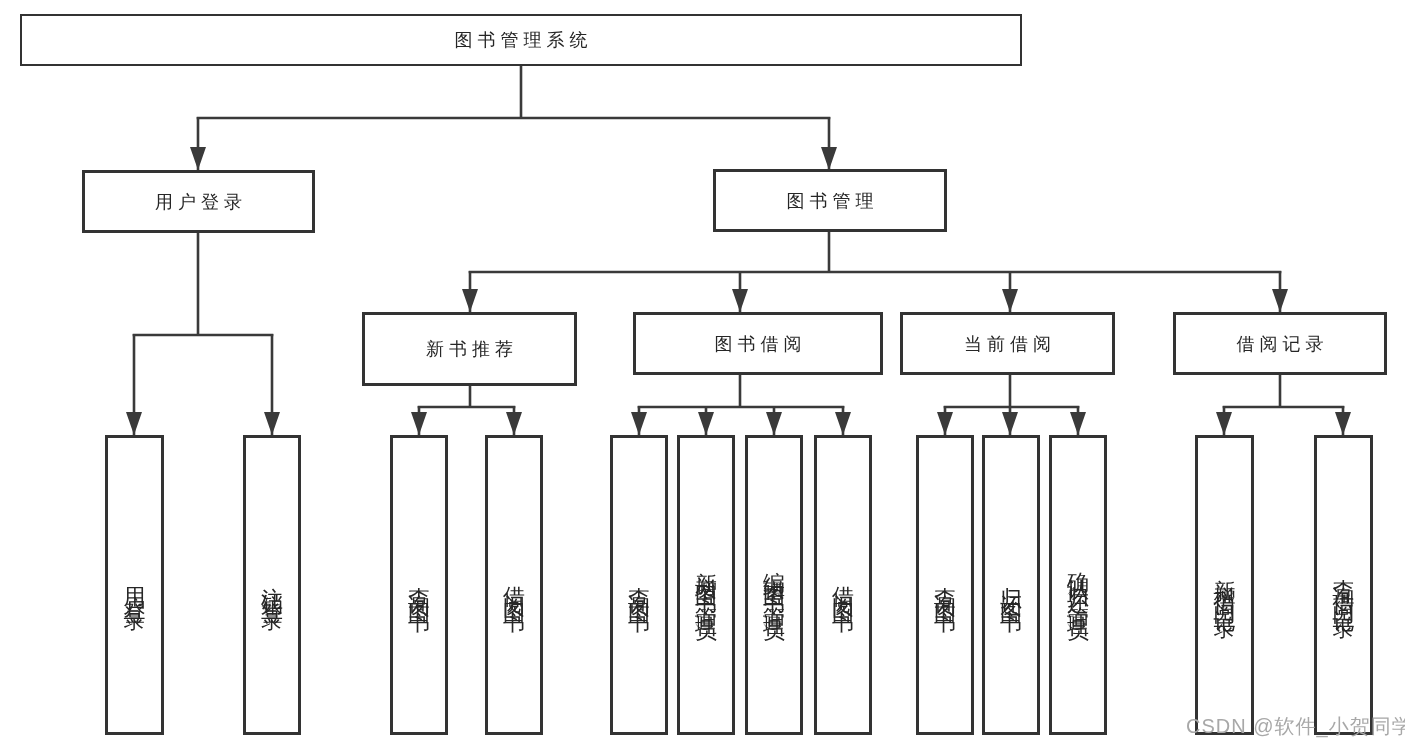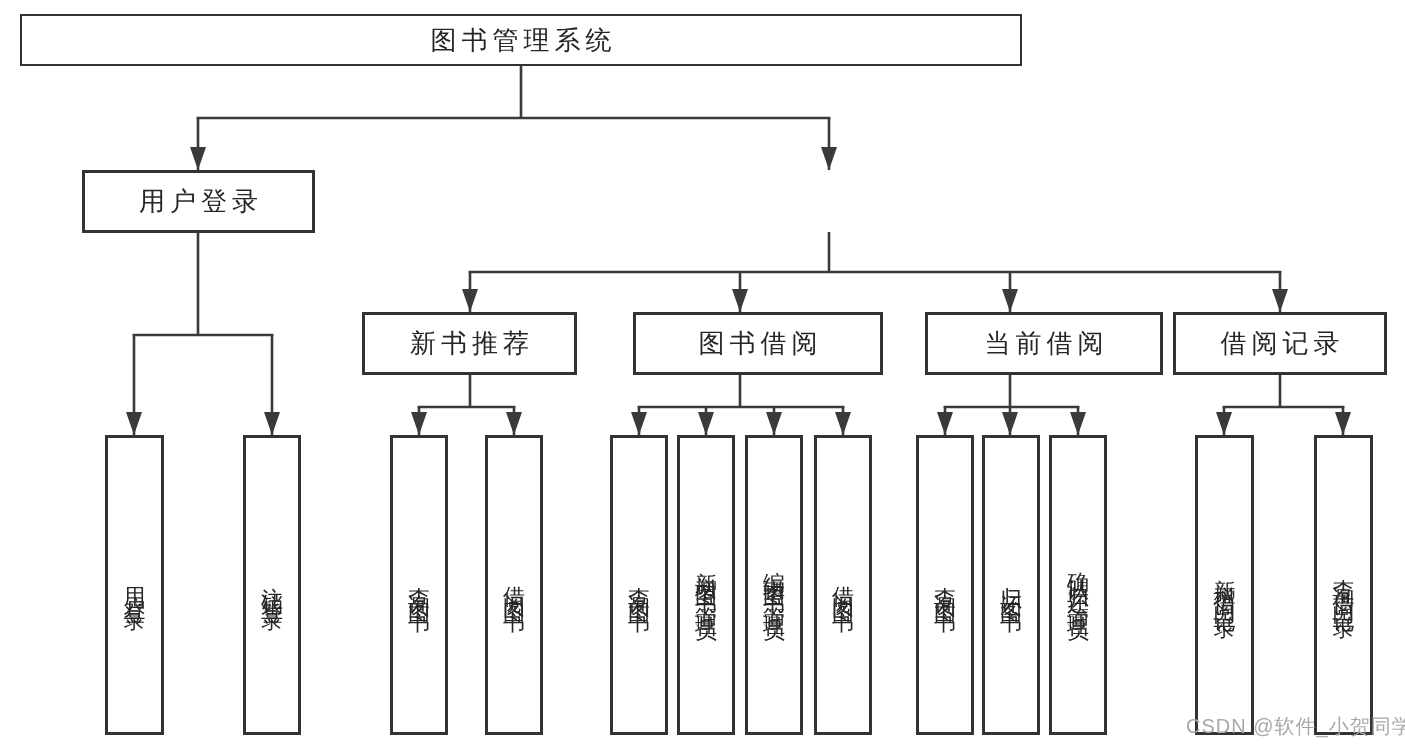--- a/index.html
+++ b/index.html
@@ -37,21 +37,21 @@
     position:absolute;
     box-sizing:border-box;
     background:var(--bg);
     border:3px solid var(--border);
     display:flex;
     align-items:center;
     justify-content:center;
     text-align:center;
   }
   .node-h{
-    font-size:26px;
+    font-size:18px;
     letter-spacing:5px;
   }
   .node-h .lbl{ white-space:nowrap; text-indent:5px; }
   .node-v{
     font-size:22px;
     writing-mode:vertical-rl;
     text-orientation:mixed;
     letter-spacing:8px;
     line-height:52px;
   }
@@ -134,28 +134,31 @@
     </g>
   </svg>
 
   <div class="node node-h" style="left:20px;top:14px;width:1002px;height:52px;border-width:2.5px">
     <span class="lbl">图书管理系统</span>
   </div>
 
   <div class="node node-h" style="left:82px;top:170px;width:233px;height:63px">
     <span class="lbl">用户登录</span>
   </div>
-
-  <div class="node node-h" style="left:362px;top:312px;width:215px;height:63px">
+  <div class="node node-h" style="left:713px;top:169px;width:234px;height:63px">
+    <span class="lbl">图书管理</span>
+  </div>
+
+  <div class="node node-h" style="left:362px;top:312px;width:215px;height:74px">
     <span class="lbl">新书推荐</span>
   </div>
   <div class="node node-h" style="left:633px;top:312px;width:250px;height:63px">
     <span class="lbl">图书借阅</span>
   </div>
-  <div class="node node-h" style="left:925px;top:312px;width:238px;height:63px">
+  <div class="node node-h" style="left:900px;top:312px;width:215px;height:63px">
     <span class="lbl">当前借阅</span>
   </div>
   <div class="node node-h" style="left:1173px;top:312px;width:214px;height:63px">
     <span class="lbl">借阅记录</span>
   </div>
 
   <div class="node node-v" style="left:105px;top:435px;width:59px;height:300px">
     <span>用户登录</span>
   </div>
   <div class="node node-v" style="left:243px;top:435px;width:58px;height:300px">

